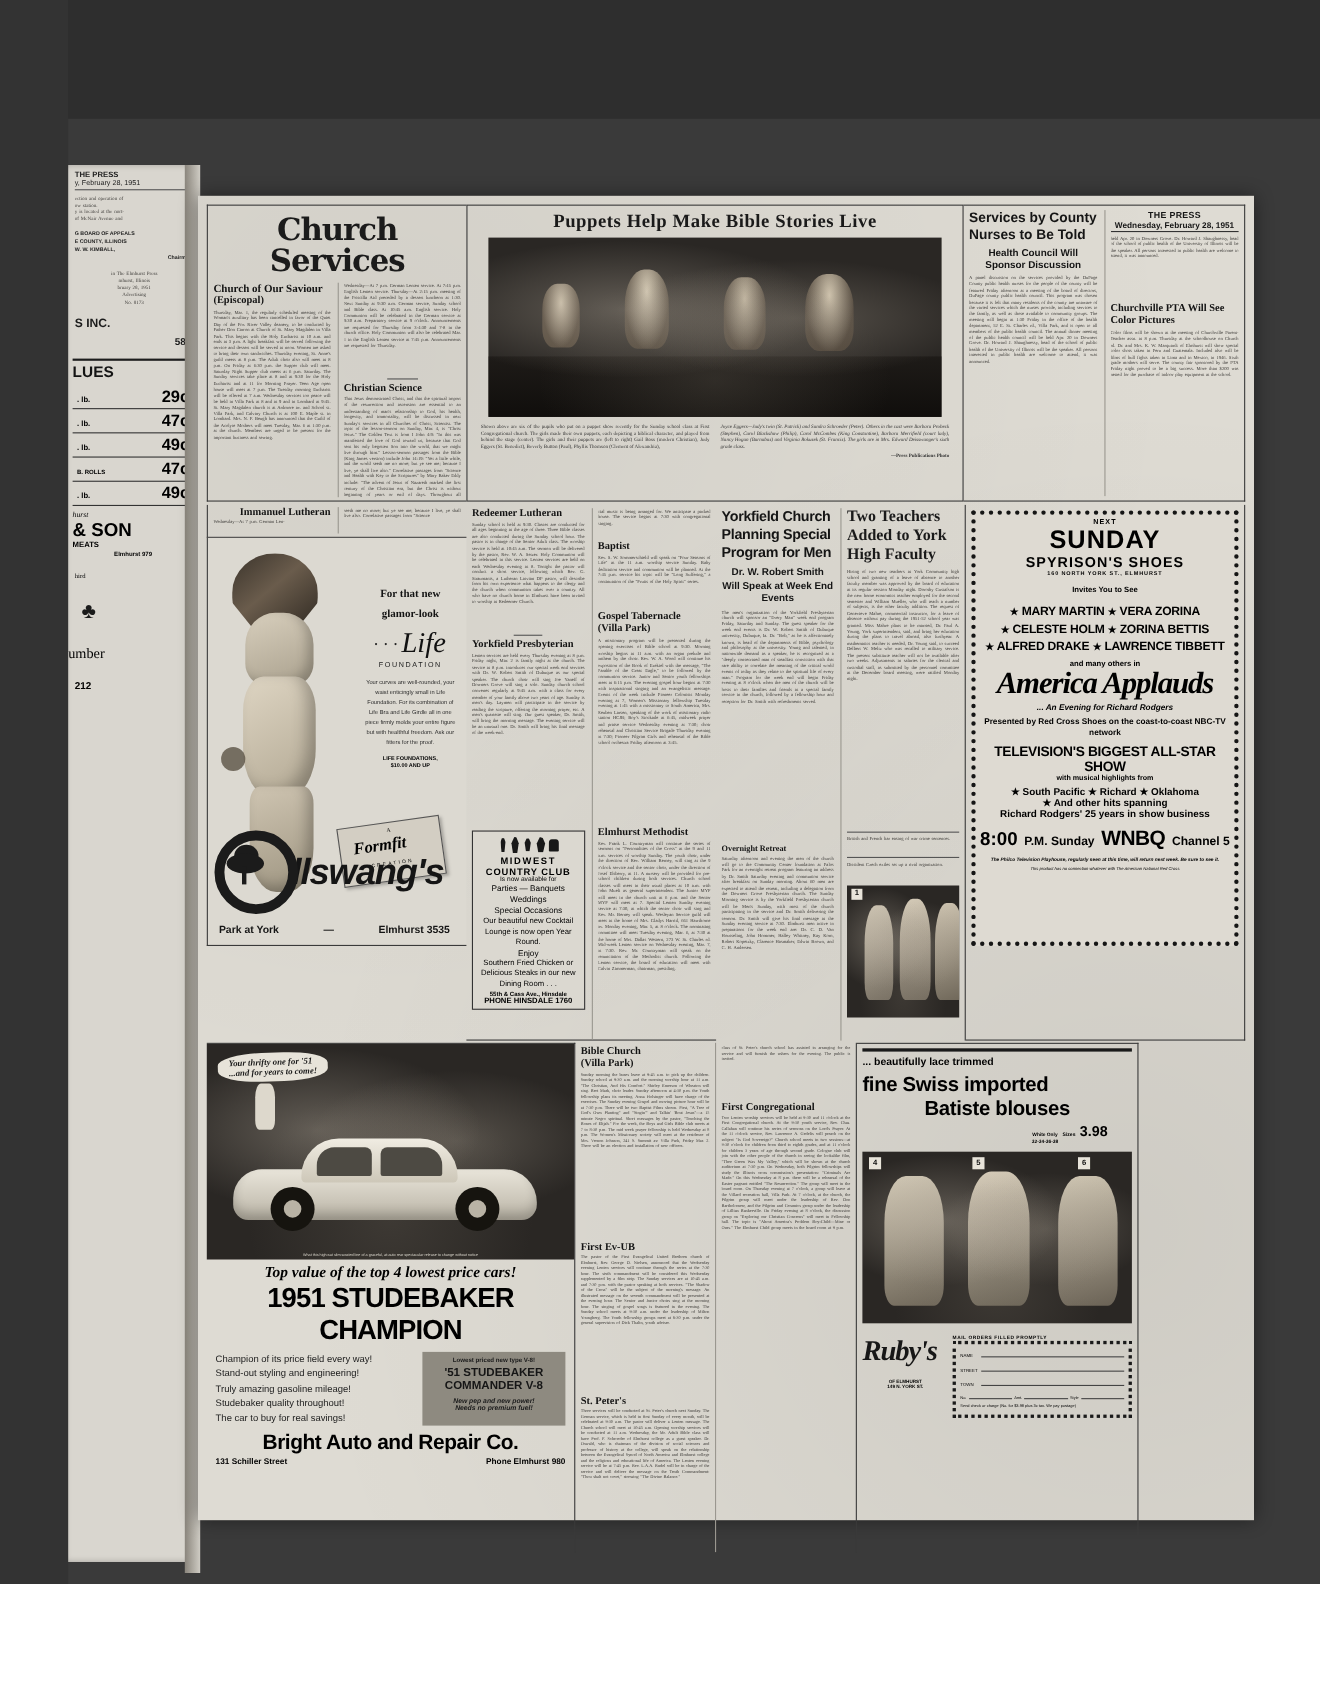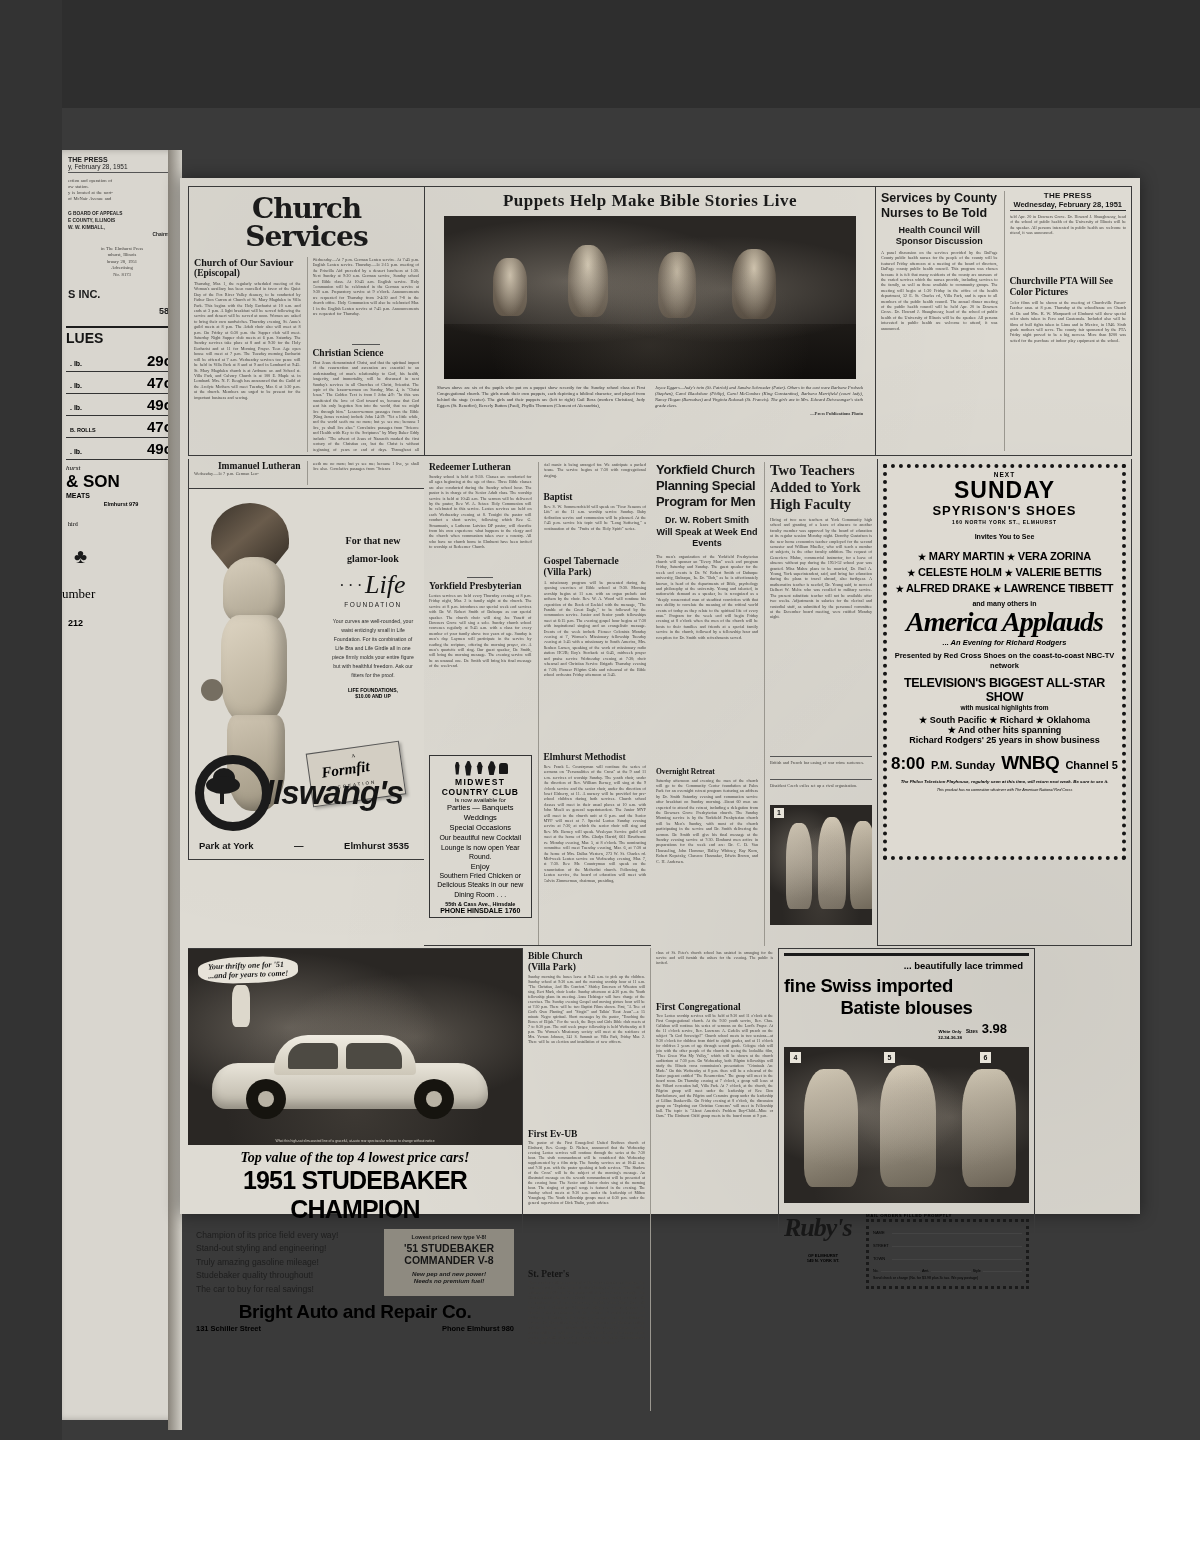--- a/index.html
+++ b/index.html
@@ -13,21 +13,21 @@
   .left-dark{position:absolute;left:0;top:0;width:62px;height:1440px;background:#333;}
   .bottom-white{position:absolute;left:0;top:1440px;width:1200px;height:113px;background:#fff;}
 
   
   .sheet-left{position:absolute;left:62px;top:150px;width:118px;height:1270px;
     background:#d9d6cf;box-shadow:inset -3px 0 6px rgba(0,0,0,.25);}
   .gutter{position:absolute;left:168px;top:150px;width:14px;height:1280px;
     background:linear-gradient(90deg,#8a857c,#cfccc4);}
 
   
-  .sheet{position:absolute;left:180px;top:178px;width:960px;height:1036px;
+  .sheet{position:absolute;left:180px;top:178px;width:960px;height:1204px;
     background:#dedbd3;
     box-shadow:0 0 16px rgba(0,0,0,.45);}
   .sheet:before{content:"";position:absolute;inset:0;
     background:
       radial-gradient(circle at 18% 12%, rgba(0,0,0,.05), transparent 55%),
       radial-gradient(circle at 88% 78%, rgba(0,0,0,.07), transparent 60%);
     pointer-events:none;}
 
   .paper-pad{position:absolute;left:8px;top:8px;right:8px;bottom:8px;}
 
@@ -342,21 +342,21 @@
             <div>
               <span class="star">★</span>
               <span>MARY MARTIN</span>
               <span class="star">★</span>
               <span>VERA ZORINA</span>
             </div>
             <div>
               <span class="star">★</span>
               <span>CELESTE HOLM</span>
               <span class="star">★</span>
-              <span>VALERIE BETTIS</span>
+              <span>ZORINA BETTIS</span>
             </div>
             <div>
               <span class="star">★</span>
               <span>ALFRED DRAKE</span>
               <span class="star">★</span>
               <span>LAWRENCE TIBBETT</span>
             </div>
           </div>
 
           <div style="font-family:'Liberation Sans',sans-serif;font-weight:700;font-size:7px;margin-top:4px;">and many others in</div>
@@ -452,21 +452,21 @@
       </div>
 
       <div style="width:128px;border-right:1px solid #3a3a3a;padding:3px 5px 0 5px;box-sizing:border-box;">
         <div class="body-text sm" style="height:48px;">class of St. Peter's church school has assisted in arranging for the service and will furnish the ushers for the evening. The public is invited.</div>
         <div class="serif-head" style="font-size:9.5px;margin-top:3px;">First Congregational</div>
         <div class="body-text sm" style="height:370px;margin-top:2px;">Two Lenten worship services will be held at 9:30 and 11 o'clock at the First Congregational church. At the 9:30 youth service, Rev. Chas. Callahan will continue his series of sermons on the Lord's Prayer. At the 11 o'clock service, Rev. Lawrence A. Gedelis will preach on the subject "Is God Sovereign?" Church school meets in two sessions—at 9:30 o'clock for children from third to eighth grades, and at 11 o'clock for children 3 years of age through second grade. Cologne club will join with the other people of the church in seeing the lookalike film, "Thee Green Was My Valley," which will be shown at the church auditorium at 7:30 p.m. On Wednesday, both Pilgrim fellowships will study the Illinois cross commission's presentation: "Criminals Are Made." On this Wednesday at 8 p.m. there will be a rehearsal of the Easter pageant entitled "The Resurrection." The group will meet in the board room. On Thursday evening at 7 o'clock, a group will leave at the Villard recreation hall, Villa Park. At 7 o'clock, at the church, the Pilgrim group will meet under the leadership of Rev. Don Bartholomew, and the Pilgrim and Ceramics group under the leadership of Lillian Bankerville. On Friday evening at 8 o'clock, the discussion group on "Exploring our Christian Concerns" will meet in Fellowship hall. The topic is "About America's Problem Boy-Child—Mine or Ours." The Elmhurst Child group meets in the board room at 9 p.m.</div>
       </div>
 
       <div style="width:256px;border:1px solid #3a3a3a;border-left:none;box-sizing:border-box;padding:4px 5px;">
         <div style="border-top:3px solid #1a1a1a;margin-bottom:4px;"></div>
-        <div style="font-family:'Liberation Sans',sans-serif;font-weight:700;font-size:9.5px;text-align:right;padding-right:6px;">... beautifully lace trimmed</div>
+        <div style="font-family:'Liberation Sans',sans-serif;font-weight:700;font-size:9.5px;padding-right:6px;">... beautifully lace trimmed</div>
         <div style="font-family:'Liberation Sans',sans-serif;font-weight:700;font-size:18.5px;margin-top:4px;letter-spacing:-.3px;">fine Swiss imported</div>
         <div style="font-family:'Liberation Sans',sans-serif;font-weight:700;font-size:18.5px;text-align:center;letter-spacing:-.3px;">Batiste blouses</div>
         <div style="display:flex;align-items:baseline;justify-content:flex-end;gap:4px;margin-top:2px;padding-right:22px;">
           <span style="font-family:'Liberation Sans',sans-serif;font-weight:700;font-size:4.4px;line-height:6px;text-align:center;">
             <span>White Only</span><br>
             <span>32-34-36-38</span>
           </span>
           <span style="font-family:'Liberation Sans',sans-serif;font-weight:700;font-size:4.6px;">Sizes</span>
           <span style="font-family:'Liberation Sans',sans-serif;font-weight:700;font-size:13px;">3.98</span>
         </div>

